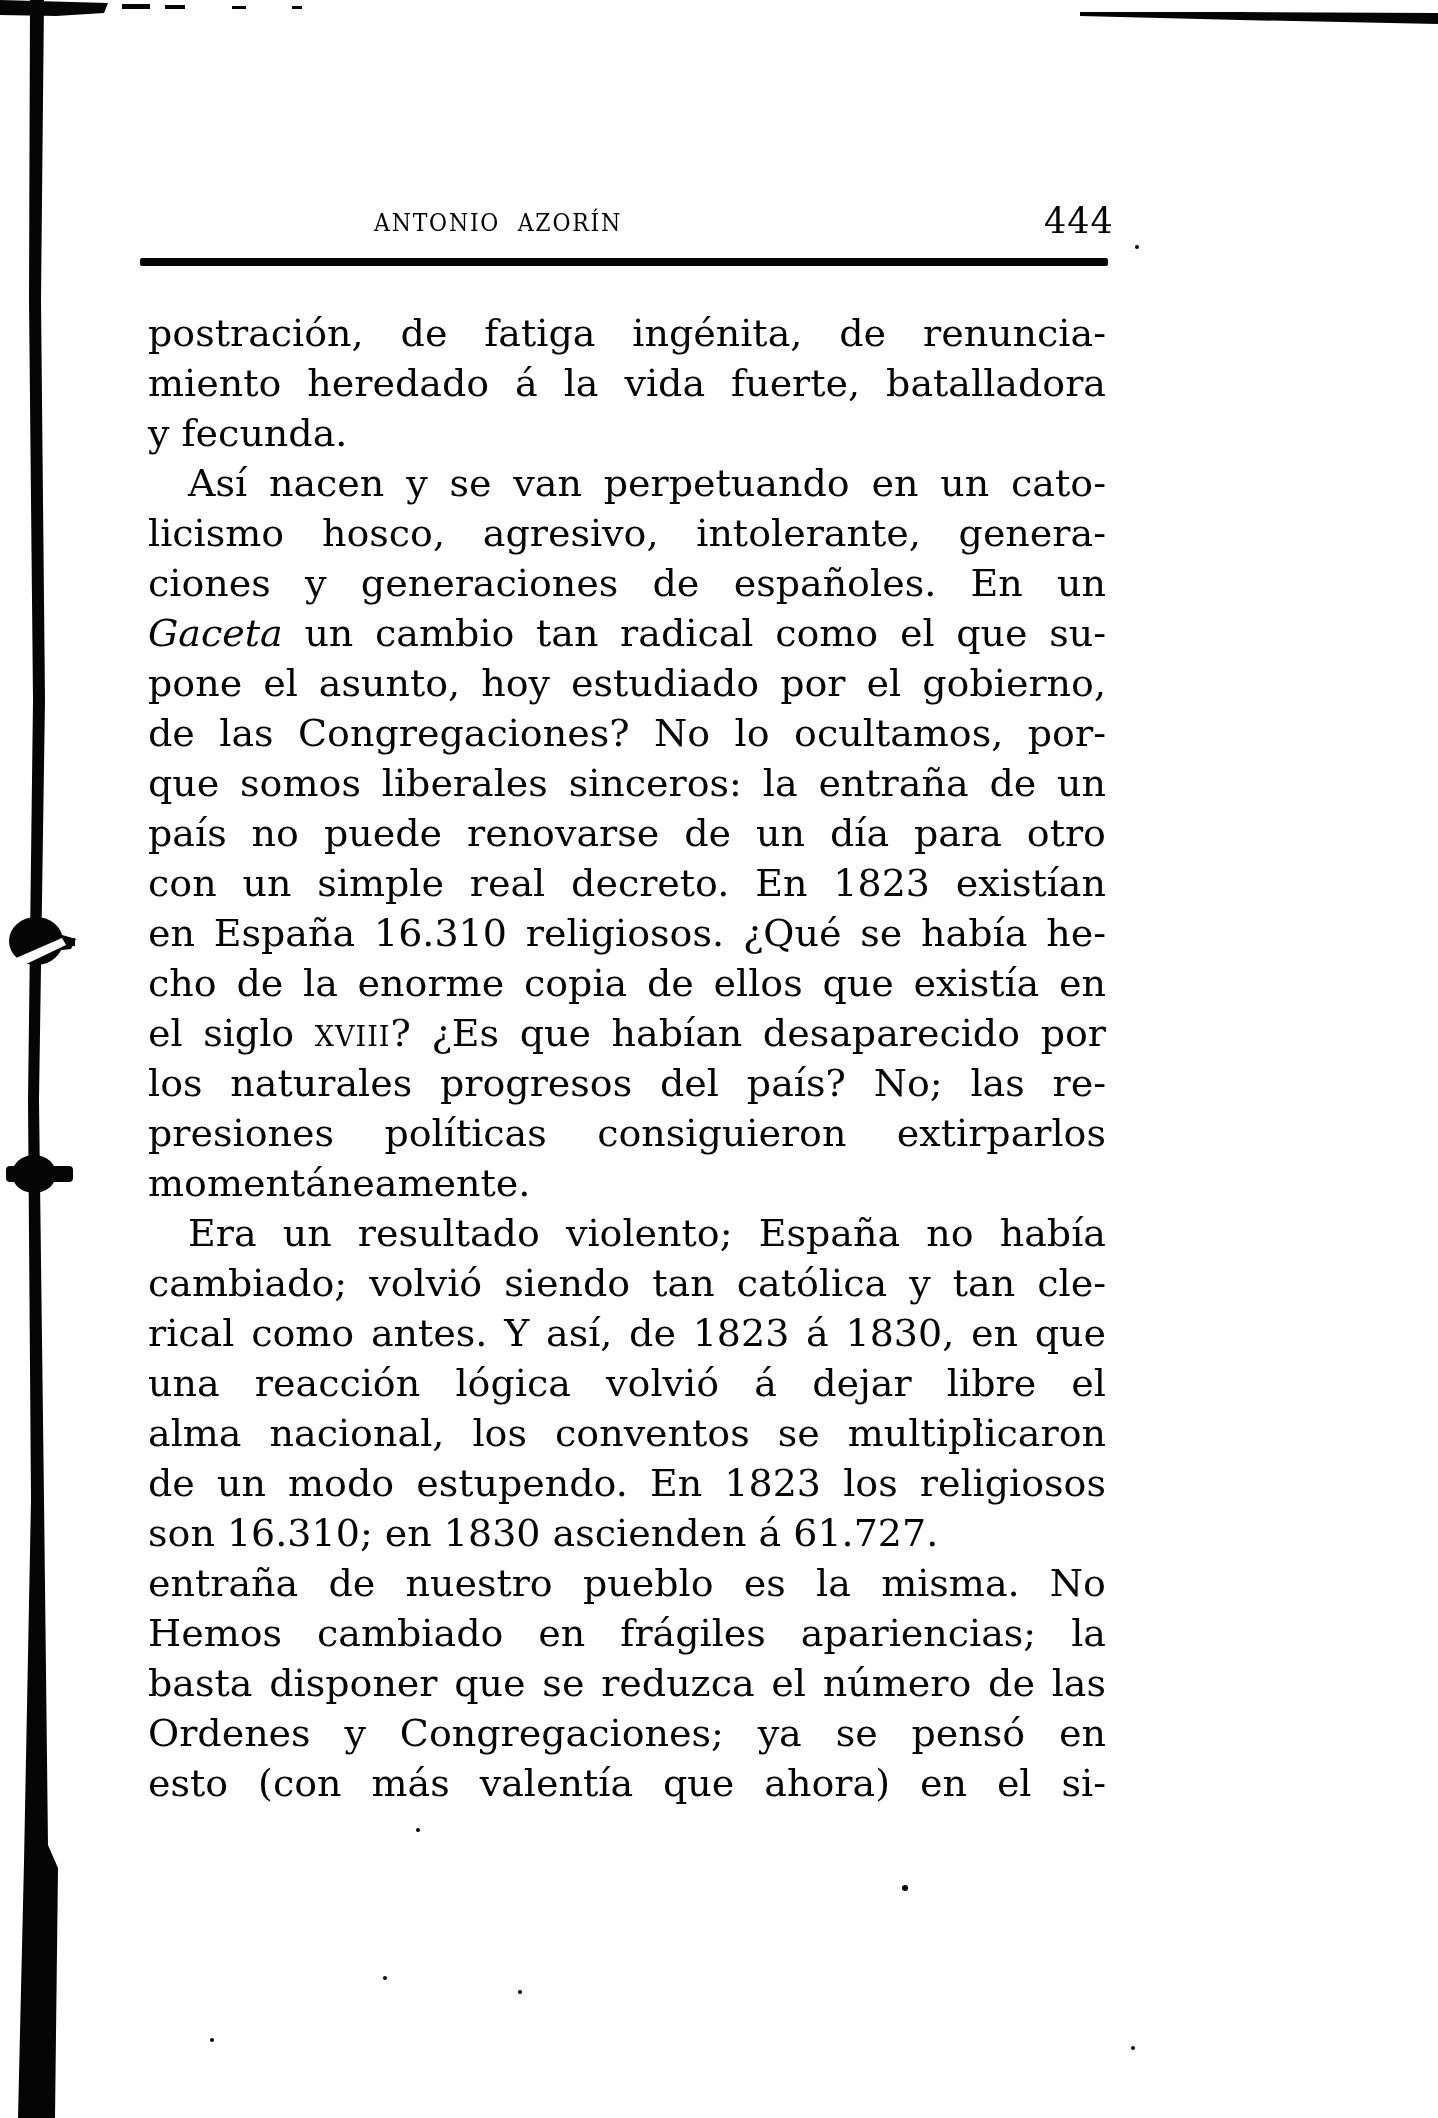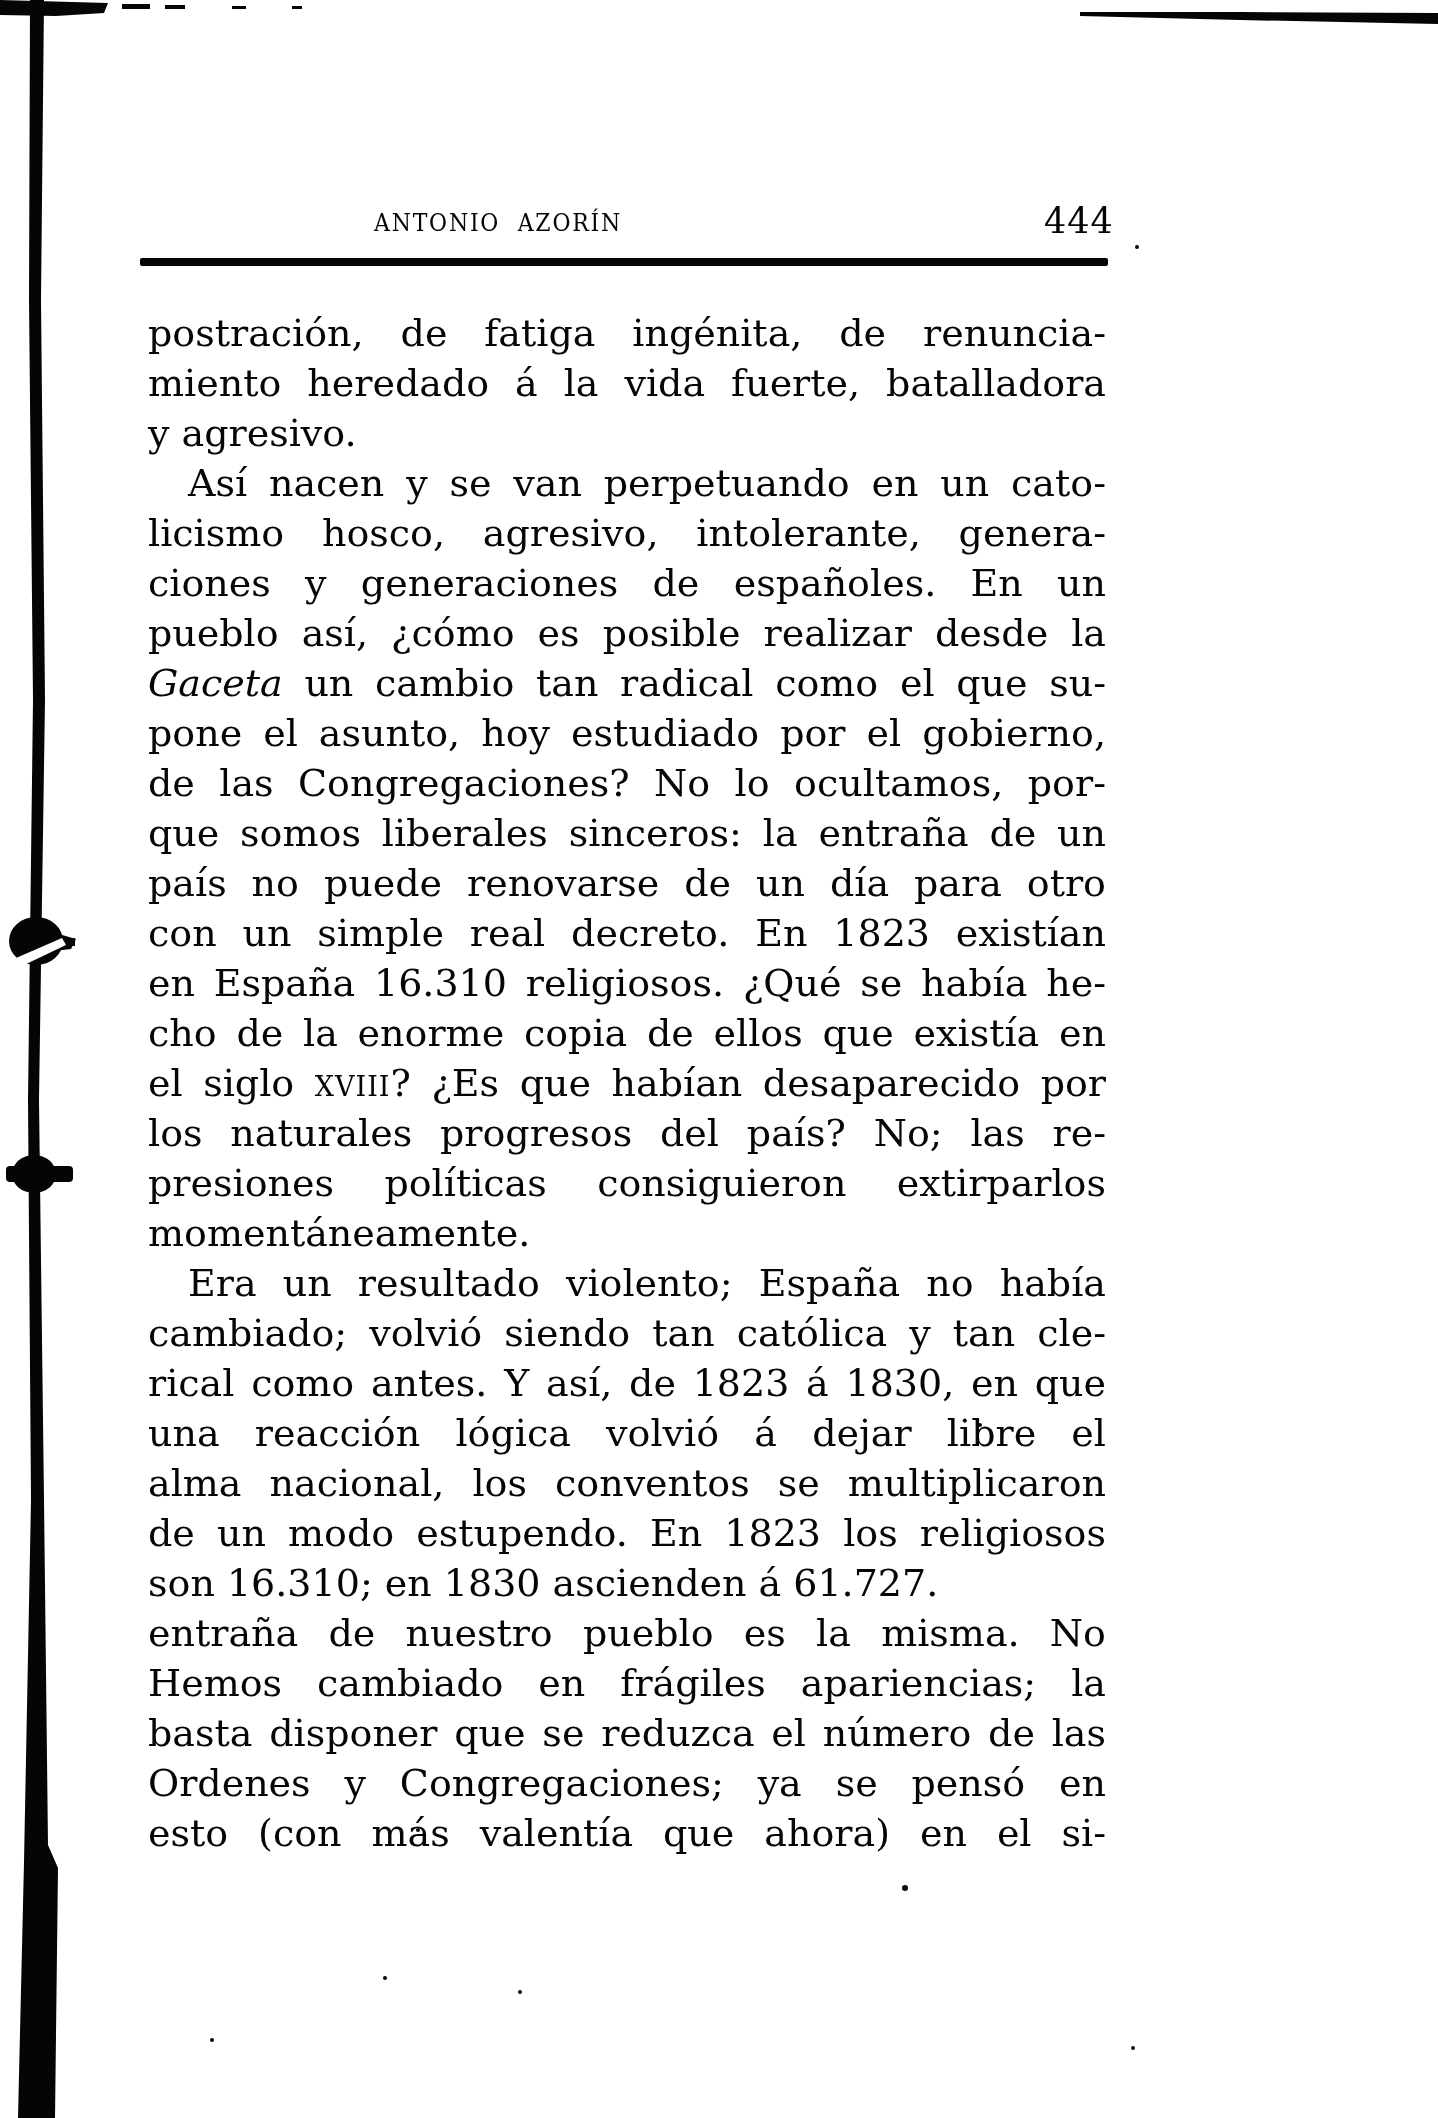--- a/index.html
+++ b/index.html
@@ -87,25 +87,24 @@
     <circle class="ink" cx="418" cy="1830" r="2"></circle>
   </svg>
 
   <div class="running-header">ANTONIO AZORÍN</div>
   <div class="page-number">444</div>
   <div class="header-rule"></div>
 
   <div class="text-block">
       <div class="line">postración, de fatiga ingénita, de renuncia-</div>
       <div class="line">miento heredado á la vida fuerte, batalladora</div>
-      <div class="line nojust">y agresivo.</div>
+      <div class="line nojust">y fecunda.</div>
       <div class="line indent">Así nacen y se van perpetuando en un cato-</div>
       <div class="line">licismo hosco, agresivo, intolerante, genera-</div>
       <div class="line">ciones y generaciones de españoles. En un</div>
-      <div class="line">pueblo así, ¿cómo es posible realizar desde la</div>
       <div class="line"><i>Gaceta</i> un cambio tan radical como el que su-</div>
       <div class="line">pone el asunto, hoy estudiado por el gobierno,</div>
       <div class="line">de las Congregaciones? No lo ocultamos, por-</div>
       <div class="line">que somos liberales sinceros: la entraña de un</div>
       <div class="line">país no puede renovarse de un día para otro</div>
       <div class="line">con un simple real decreto. En 1823 existían</div>
       <div class="line">en España 16.310 religiosos. ¿Qué se había he-</div>
       <div class="line">cho de la enorme copia de ellos que existía en</div>
       <div class="line">el siglo <span class="sc">xviii</span>? ¿Es que habían desaparecido por</div>
       <div class="line">los naturales progresos del país? No; las re-</div>

